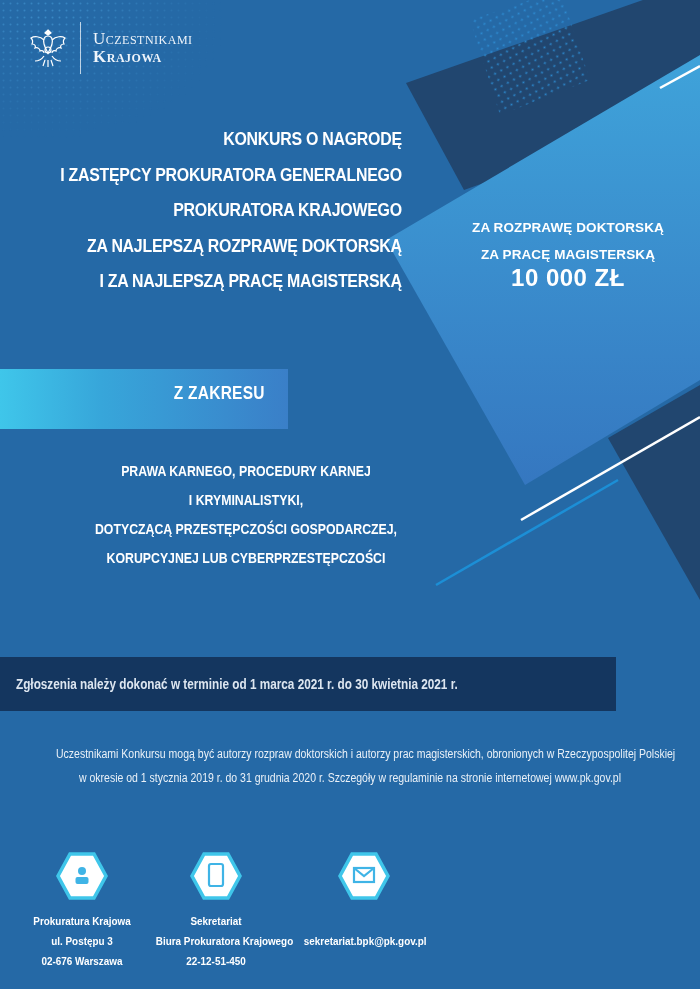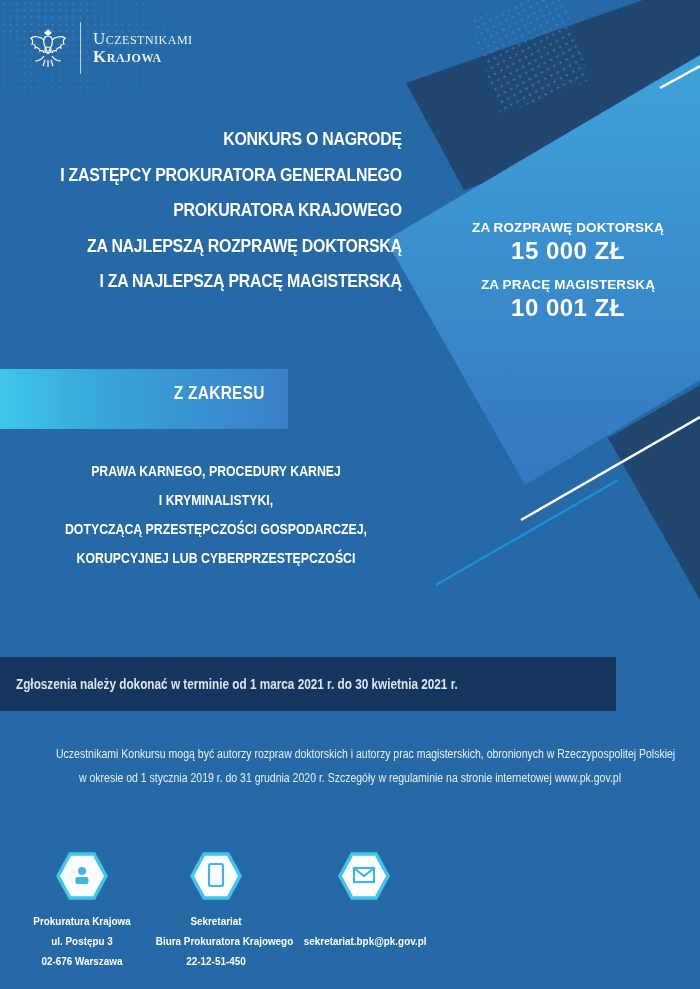--- a/index.html
+++ b/index.html
@@ -8,21 +8,21 @@
   .layer{position:absolute;z-index:2;}
   .logo{left:28px;top:22px;display:flex;align-items:center;}
   .eagle{width:40px;height:44px;}
   .logo-sep{width:1px;height:52px;background:rgba(255,255,255,0.7);margin:0 12px 0 12px;}
   .logo-text{font-family:"Liberation Serif",serif;font-size:17px;line-height:18px;letter-spacing:0.5px;color:#eef4fb;}
   .title{left:0;top:121px;width:432px;text-align:right;}
   .title div{font-family:"Liberation Sans",sans-serif;font-weight:bold;font-size:18.5px;line-height:35.5px;letter-spacing:-0.3px;transform:scaleX(0.86);transform-origin:center;white-space:nowrap;}
   .zakres-band{left:0;top:369px;width:288px;height:60px;background:linear-gradient(90deg,#3fc6ea 0%,#37a6da 35%,#3a7fc8 100%);}
   .zakres-label{left:0;top:369px;width:288px;height:48px;display:flex;align-items:center;justify-content:flex-end;padding-right:18px;box-sizing:border-box;}
   .zakres-label span{font-weight:bold;font-size:18px;letter-spacing:0.3px;transform:scaleX(0.86);transform-origin:right center;margin-right:0;display:inline-block;width:118px;text-align:center;}
-  .scope{left:0;top:456px;width:432px;text-align:center;}
+  .scope{left:0;top:456px;width:432px;text-align:center;padding-left:30px;}
   .scope div{font-weight:bold;font-size:15px;line-height:29px;transform:scaleX(0.82);transform-origin:center;white-space:nowrap;}
   .prizes{left:446px;top:200px;width:244px;text-align:center;}
   .prizes .head{font-weight:bold;font-size:24px;letter-spacing:0.5px;margin-top:4px;}
   .prizes .cat{font-weight:bold;font-size:13.5px;margin-top:20px;letter-spacing:0.1px;}
   .prizes .cat2{margin-top:12px;}
   .prizes .amt{font-weight:bold;font-size:24px;margin-top:2px;letter-spacing:0.5px;}
   .deadline{left:0;top:657px;width:616px;height:54px;background:#14365f;display:flex;align-items:center;padding-left:16px;box-sizing:border-box;}
   .deadline span{font-weight:bold;font-size:14px;color:#dde6f0;transform:scaleX(0.84);transform-origin:left center;white-space:nowrap;display:inline-block;}
   .info{left:0;top:742px;width:700px;text-align:center;}
   .info div{font-size:12.5px;line-height:24px;color:#eaf1f8;transform:scaleX(0.84);transform-origin:center;white-space:nowrap;}
@@ -107,23 +107,22 @@
 
 <div class="layer scope">
   <div>PRAWA KARNEGO, PROCEDURY KARNEJ</div>
   <div>I KRYMINALISTYKI,</div>
   <div>DOTYCZĄCĄ PRZESTĘPCZOŚCI GOSPODARCZEJ,</div>
   <div>KORUPCYJNEJ LUB CYBERPRZESTĘPCZOŚCI</div>
 </div>
 
 <div class="layer prizes">
   <div class="cat">ZA ROZPRAWĘ DOKTORSKĄ</div>
-  <div class="amt">15 000 ZŁ</div>
   <div class="cat cat2">ZA PRACĘ MAGISTERSKĄ</div>
-  <div class="amt">10 001 ZŁ</div>
+  <div class="amt">10 000 ZŁ</div>
 </div>
 
 <div class="layer deadline">
   <span>Zgłoszenia należy dokonać w terminie od 1 marca 2021 r. do 30 kwietnia 2021 r.</span>
 </div>
 
 <div class="layer info">
   <div>Uczestnikami Konkursu mogą być autorzy rozpraw doktorskich i autorzy prac magisterskich, obronionych w Rzeczypospolitej Polskiej</div>
   <div>w okresie od 1 stycznia 2019 r. do 31 grudnia 2020 r. Szczegóły w regulaminie na stronie internetowej www.pk.gov.pl</div>
 </div>

